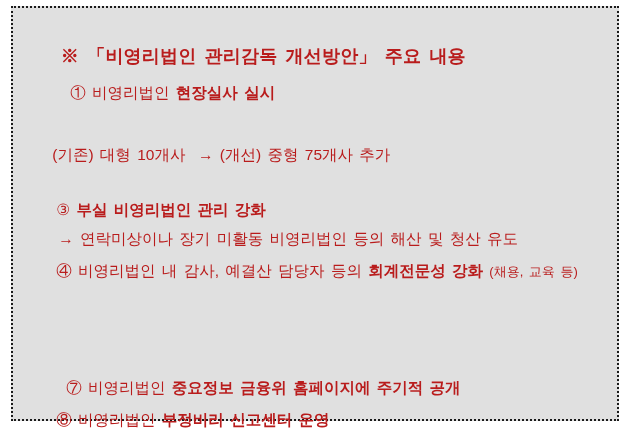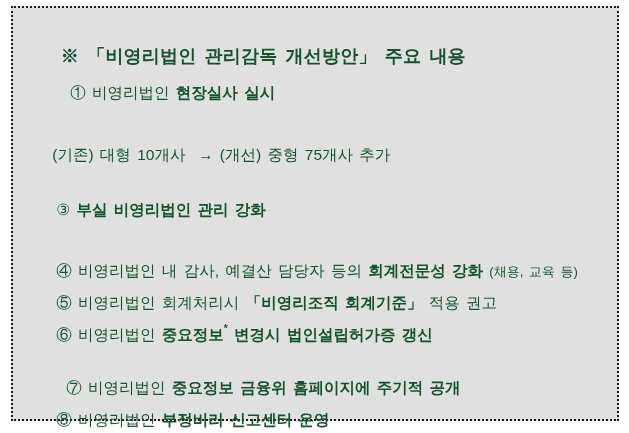--- a/index.html
+++ b/index.html
@@ -21,21 +21,21 @@
     box-sizing: border-box;
     background: #e0e0e0;
     border: 2px dotted #1a1a1a;
   }
   .line {
     position: absolute;
     white-space: pre;
     font-size: 15.5px;
     line-height: 1.25;
     word-spacing: 2px;
-    color: #14532d;
+    color: #b91c1c;
   }
   .title-line {
     font-size: 18px;
     font-weight: bold;
     word-spacing: 3px;
     letter-spacing: 0.2px;
   }
   .b   { font-weight: bold; }
   .sup { font-size: 10px; vertical-align: top; position: relative; top: -2px; font-weight: bold; }
   .fn  { font-size: 12.5px; word-spacing: 1px; }
@@ -57,32 +57,29 @@
 
   <div class="line" style="left:14px; top:118px;">
     <span>(기존) 대형 10개사  → (개선) 중형 75개사 추가</span>
   </div>
 
 
   <div class="line" style="left:18px; top:173px;">
     <span>③ </span><span class="b">부실 비영리법인 관리 강화</span>
   </div>
 
+  <div class="line" style="left:20px; top:202px;">
+    <span>→ 연락미상이나 장기 미활동 비영리법인 등의 해산 및 청산 유도</span>
+  </div>
 
   <div class="line" style="left:18px; top:234px;">
     <span>④ 비영리법인 내 감사, 예결산 담당자 등의 </span><span class="b">회계전문성 강화</span><span> </span><span class="pa">(채용, 교육 등)</span>
   </div>
 
-  <div class="line" style="left:18px; top:266px;">
-    <span>⑤ 비영리법인 회계처리시 </span><span class="b">「비영리조직 회계기준」</span><span> 적용 권고</span>
-  </div>
 
-  <div class="line" style="left:18px; top:298px;">
-    <span>⑥ 비영리법인 </span><span class="b">중요정보</span><span class="sup">*</span><span class="b"> 변경시 법인설립허가증 갱신</span>
-  </div>
 
 
   <div class="line" style="left:28px; top:351px;">
     <span>⑦ 비영리법인 </span><span class="b">중요정보 금융위 홈페이지에 주기적 공개</span>
   </div>
 
   <div class="line" style="left:18px; top:383px;">
     <span>⑧ 비영리법인 </span><span class="b">부정비리 신고센터 운영</span>
   </div>
 

